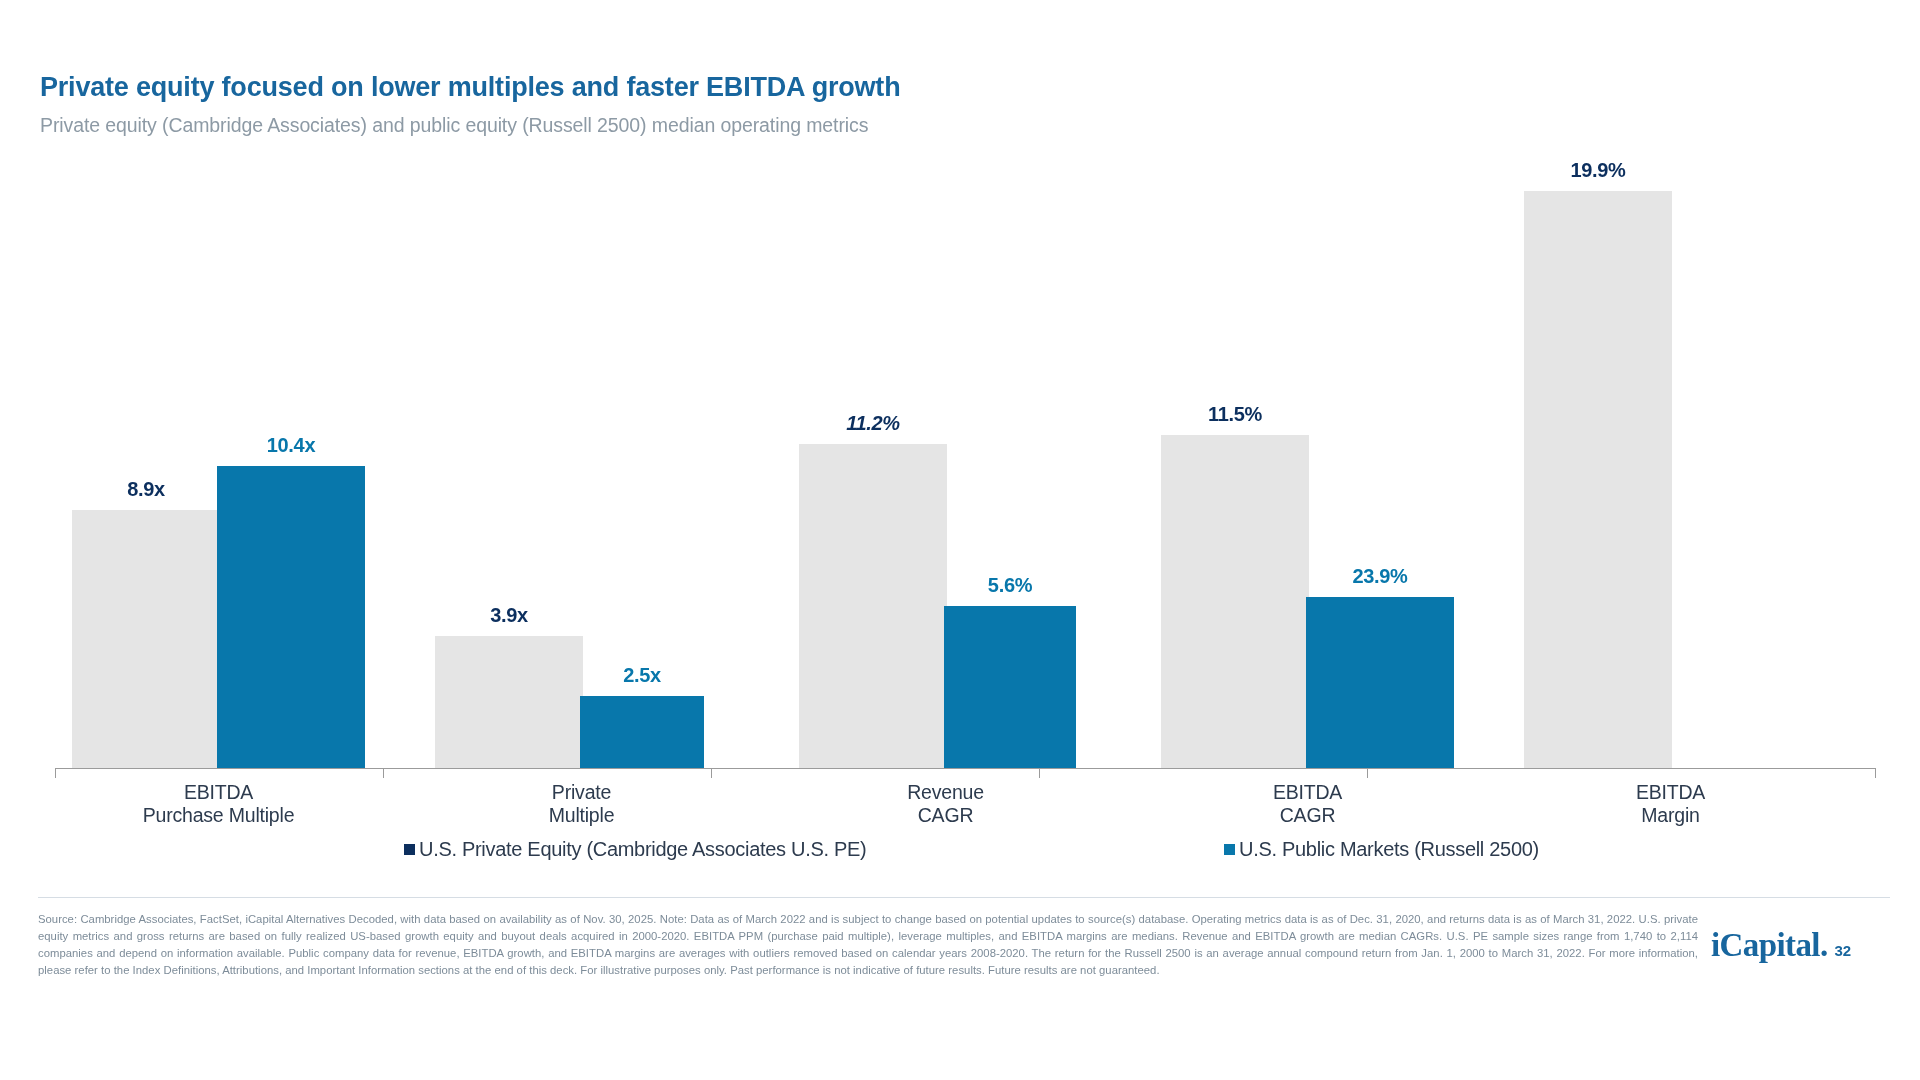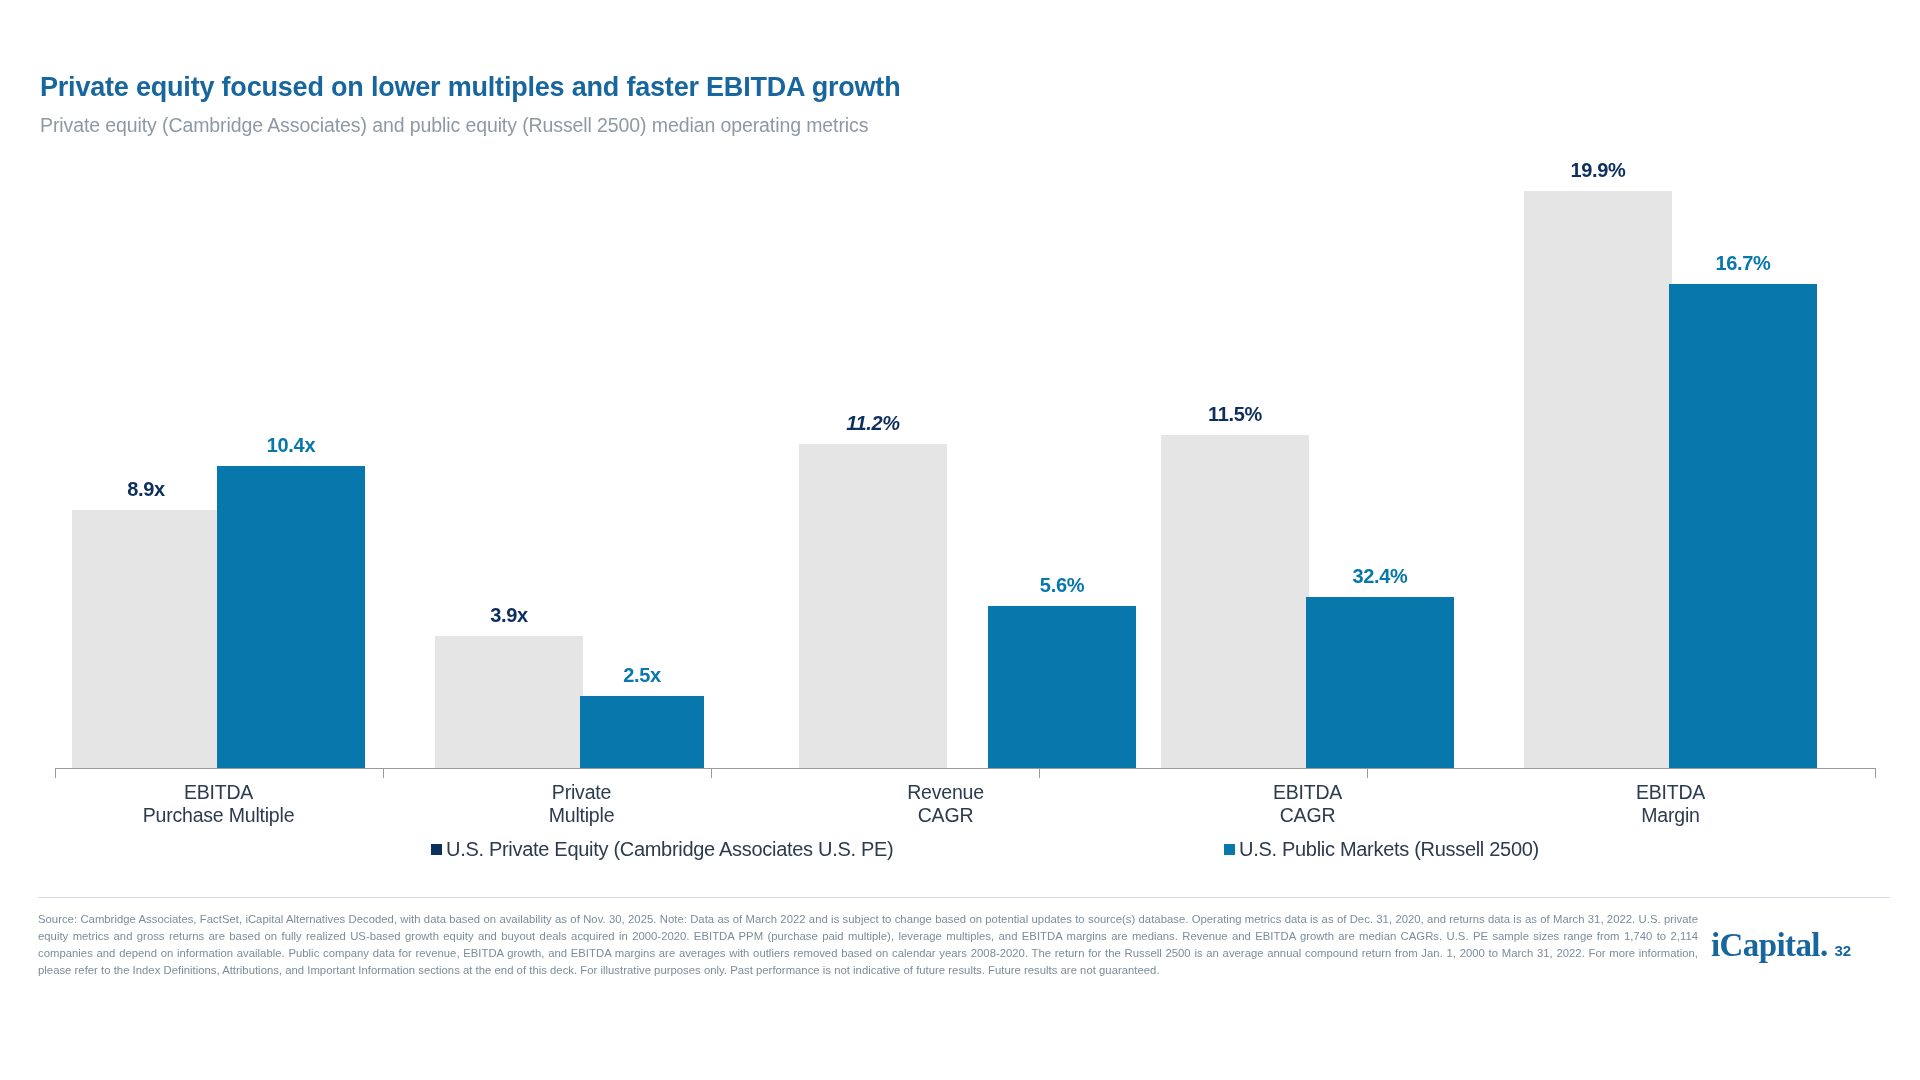--- a/index.html
+++ b/index.html
@@ -192,35 +192,32 @@
       </div>
       <div class="bar dark" style="left: 1469px; width: 148px; height: 577px;">
         <div class="bar-label dark">19.9%</div>
       </div>
       <div class="bar light" style="left: 162px; width: 148px; height: 302px;">
         <div class="bar-label light">10.4x</div>
       </div>
       <div class="bar light" style="left: 525px; width: 124px; height: 72px;">
         <div class="bar-label light">2.5x</div>
       </div>
-      <div class="bar light" style="left: 889px; width: 148px; height: 162px; margin-left: 44px;">
+      <div class="bar light" style="left: 889px; width: 132px; height: 162px;">
         <div class="bar-label light">5.6%</div>
       </div>
       <div class="bar light" style="left: 1251px; width: 148px; height: 171px;">
-        <div class="bar-label light">32.4%</div>
-      </div>
-      <div class="bar light" style="left: 1614px; width: 148px; height: 484px;">
-        <div class="bar-label light">16.7%</div>
+        <div class="bar-label light">23.9%</div>
       </div>
     </div>
 
   <div id="axis-line"></div>
 
   <div id="legend">
-      <div class="legend-item" style="left: 404px; margin-left: 27px;">
+      <div class="legend-item" style="left: 404px;">
         <span class="legend-swatch dark" style="background: rgb(12, 47, 94);"></span>
         <span class="legend-text">U.S. Private Equity (Cambridge Associates U.S. PE)</span>
       </div>
       <div class="legend-item" style="left: 1224px;">
         <span class="legend-swatch light" style="background: rgb(8, 119, 171);"></span>
         <span class="legend-text">U.S. Public Markets (Russell 2500)</span>
       </div>
     </div>
 
   <div id="divider"></div>

